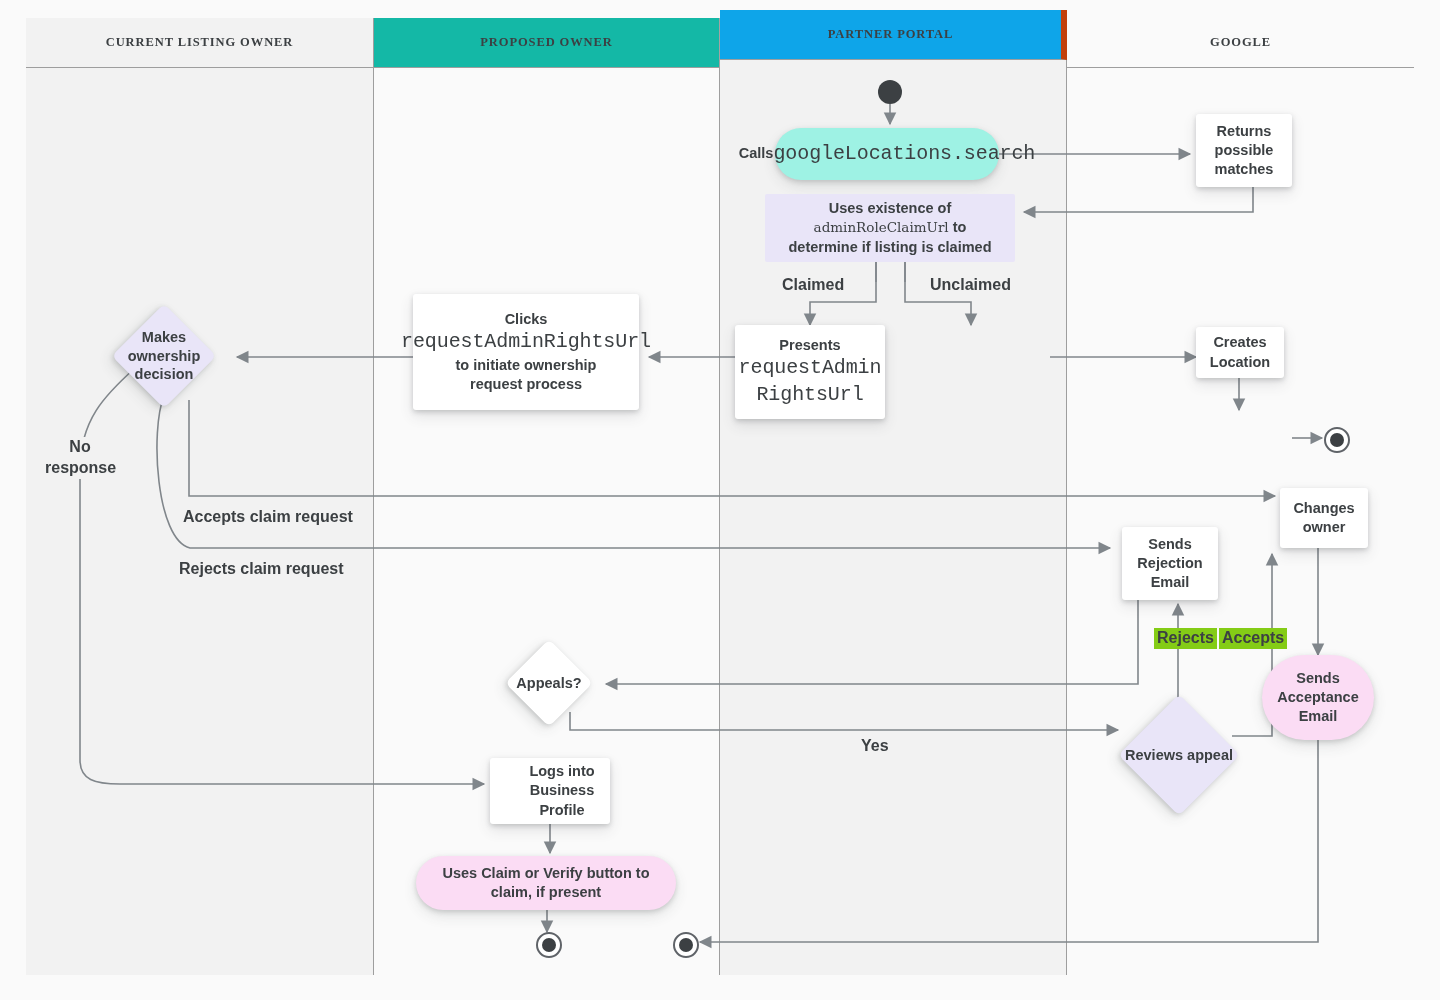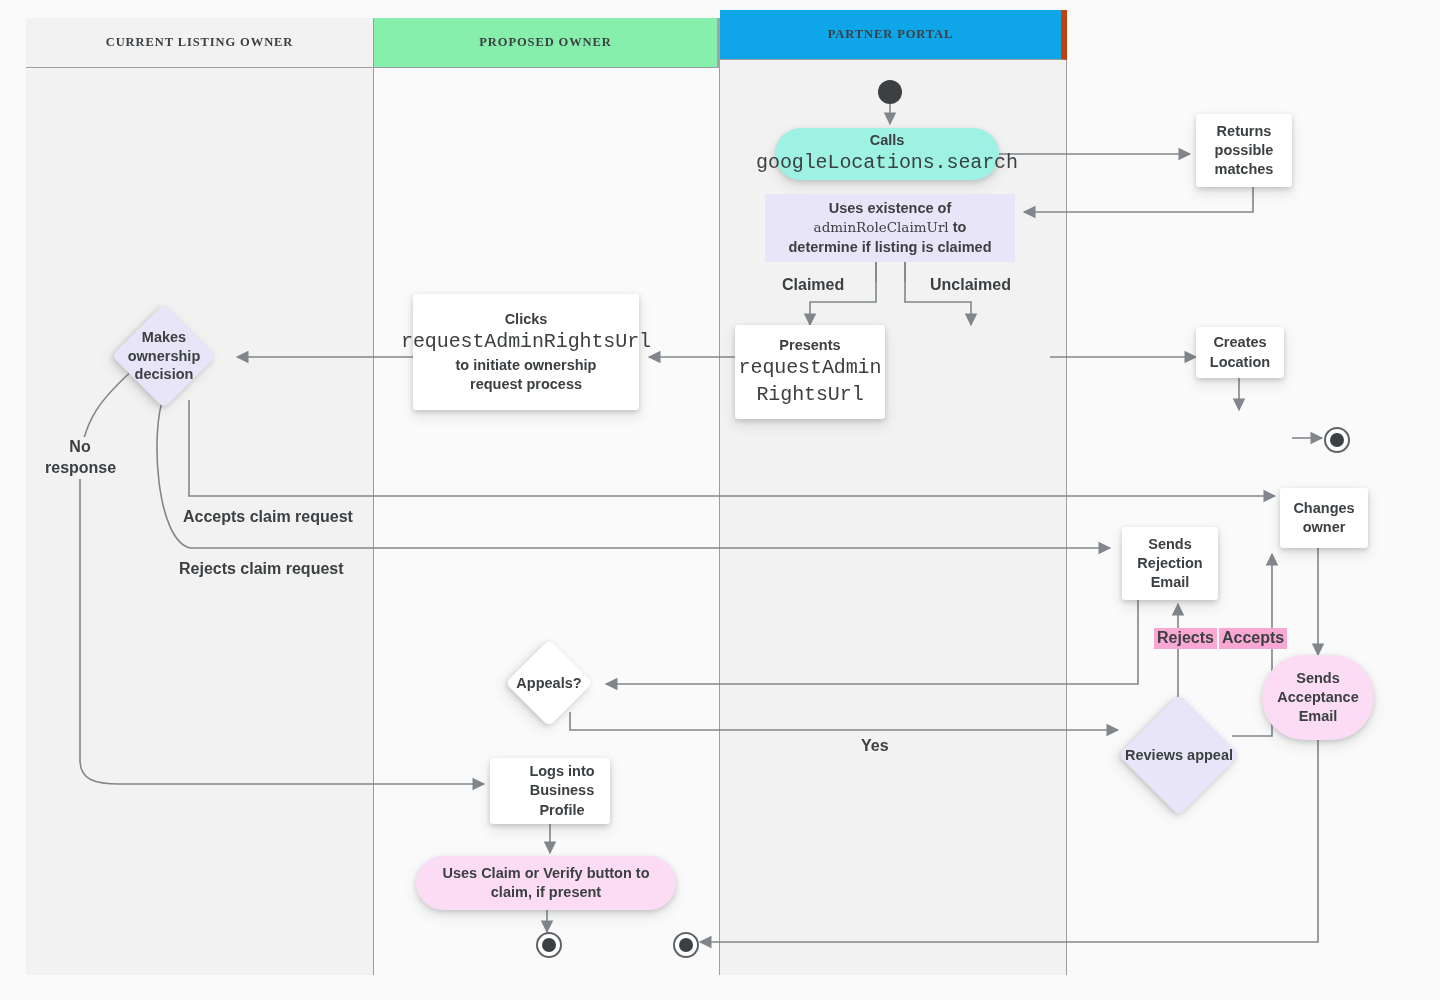--- a/index.html
+++ b/index.html
@@ -42,42 +42,45 @@
   
   .startdot{position:absolute;width:24px;height:24px;border-radius:50%;background:#3c4043;}
   .enddot{position:absolute;width:22px;height:22px;border-radius:50%;
           border:2px solid #5f6368;background:#fff;}
   .enddot::after{content:"";position:absolute;left:4px;top:4px;width:14px;height:14px;
           border-radius:50%;background:#3c4043;}
 
   
   .elabel{position:absolute;font-size:16px;font-weight:700;color:#3c4043;
           background:#f2f2f2;padding:0 3px;line-height:1.3;text-align:center;}
-  .elabel.onwhite{background:#f9a8d4;}
+  .elabel.onwhite{background:#84cc16;}
 </style>
 </head>
 <body>
 
 <div id="stage">
 
   <div id="frame"></div>
 
   <div class="lane" style="left:26px;top:18px;width:348px;height:957px;background:#f2f2f2;"></div>
   <div class="lane" style="left:374px;top:18px;width:346px;height:957px;background:#fafafa;"></div>
   <div class="lane" style="left:720px;top:18px;width:347px;height:957px;background:#f2f2f2;"></div>
   <div class="lane last" style="left:1067px;top:18px;width:347px;height:957px;background:#fafafa;"></div>
 
   <div class="lane-head" style="left:26px;top:18px;width:348px;height:50px;background:#f2f2f2;border-right:1px solid #9e9e9e;">
     <span>CURRENT LISTING OWNER</span>
   </div>
-  <div class="lane-head" style="left:374px;top:18px;width:346px;height:50px;background:#86efac;border-right:3px solid #a3a3a3;">
+  <div class="lane-head" style="left:374px;top:18px;width:346px;height:50px;background:#14b8a6;border-right:1px solid #a3a3a3;">
     <span>PROPOSED OWNER</span>
   </div>
   <div class="lane-head" style="left:720px;top:10px;width:347px;height:50px;background:#0ea5e9;border-right:6px solid #c2410c;">
     <span>PARTNER PORTAL</span>
+  </div>
+  <div class="lane-head" style="left:1067px;top:18px;width:347px;height:50px;background:#fafafa;">
+    <span>GOOGLE</span>
   </div>
 
   <svg id="wires" viewBox="0 0 1440 1000">
     <defs>
       <marker id="ah" markerWidth="9" markerHeight="9" refX="7.2" refY="4.5" orient="auto" markerUnits="strokeWidth">
         <path d="M0,0.6 L8,4.5 L0,8.4 z" fill="#80868b"></path>
       </marker>
     </defs>
     <g fill="none" stroke="#80868b" stroke-width="1.6" marker-end="url(#ah)">
 
@@ -125,21 +128,21 @@
     </g>
 
     <g fill="none" stroke="#80868b" stroke-width="1.6">
       <path d="M876,262 L876,282"></path>
       <path d="M905,262 L905,282"></path>
     </g>
   </svg>
 
   <div class="startdot" style="left:878px;top:80px;"></div>
 
-  <div class="node pill cyan" style="left:775px;top:128px;width:224px;height:52px;flex-direction:column;">
+  <div class="node pill cyan" style="left:775px;top:128px;width:224px;height:52px;flex-direction:row;">
     <div>Calls</div>
     <div class="code">googleLocations.search</div>
   </div>
 
   <div class="node lavflat" style="left:765px;top:194px;width:250px;height:68px;flex-direction:column;padding:0 8px;">
     <div>Uses existence of</div>
     <div><span class="codeb">adminRoleClaimUrl</span> <span>to</span></div>
     <div>determine if listing is claimed</div>
   </div>
 

